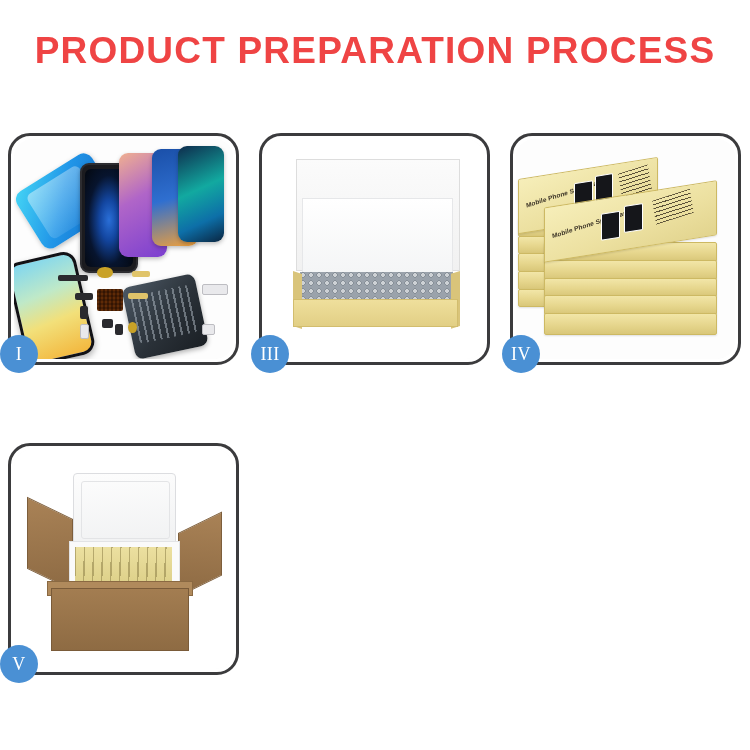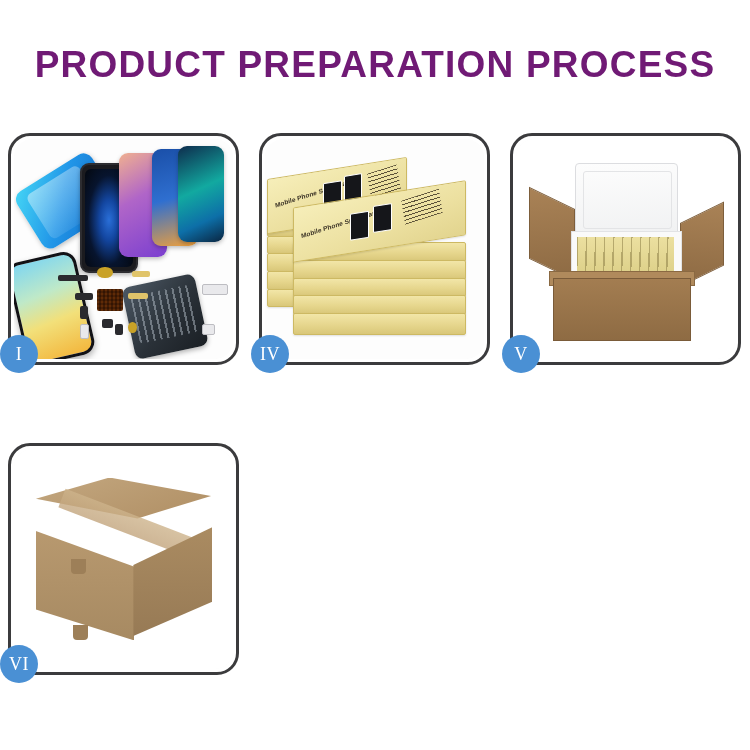--- a/index.html
+++ b/index.html
@@ -22,27 +22,27 @@
   }
 
   
   .header {
     position: absolute;
     top: 0; left: 0; right: 0;
     height: 128px;
     text-align: center;
   }
   .title {
-    margin: 14px;
+    margin: 0;
     padding-top: 32px;
     font-size: 37px;
     font-weight: bold;
     letter-spacing: 1.2px;
     line-height: 1.05;
-    color: #701a75;
+    color: #ef4444;
     font-family: "Liberation Sans", sans-serif;
   }
   .subtitle {
     margin: 0;
     padding-top: 11px;
     font-size: 15.5px;
     font-weight: normal;
     letter-spacing: 0.1px;
     color: #141414;
     font-family: "Liberation Sans", sans-serif;
@@ -486,20 +486,35 @@
           <div class="chip" style="left:46%; top:84%; width:4%; height:5%;"></div>
           <div class="chip chip-gold" style="left:52%; top:83%; width:4%; height:5%;"></div>
           <div class="chip chip-white" style="left:86%; top:84%; width:5%; height:4%;"></div>
           <div class="chip chip-white" style="left:86%; top:66%; width:11%; height:4%;"></div>
         </div>
       </div>
       <div class="badge">I</div>
     </div>
 
 
+    <div class="panel">
+      <div class="panel-photo">
+        <div class="scene3">
+          <div class="box3-lid-left"></div>
+          <div class="box3-lid-right"></div>
+          <div class="box3-lid"></div>
+          <div class="box3-foam"></div>
+          <div class="box3-bubble"></div>
+          <div class="box3-side-l"></div>
+          <div class="box3-side-r"></div>
+          <div class="box3-front"></div>
+        </div>
+      </div>
+      <div class="badge">III</div>
+    </div>
 
     <div class="panel">
       <div class="panel-photo">
         <div class="scene4">
 
           <div class="stackbox" style="left:1%; top:36%; width:63%; height:7.5%;"></div>
           <div class="stackbox" style="left:1%; top:44%; width:63%; height:7.5%;"></div>
           <div class="stackbox" style="left:1%; top:52%; width:63%; height:7.5%;"></div>
           <div class="stackbox" style="left:1%; top:60%; width:63%; height:7.5%;"></div>
           <div class="stackbox" style="left:1%; top:68%; width:63%; height:7.5%;"></div>
@@ -538,29 +553,15 @@
           <div class="c5-foam-lid"></div>
           <div class="c5-foam-box"></div>
           <div class="c5-inner"></div>
           <div class="c5-body-top"></div>
           <div class="c5-body"></div>
         </div>
       </div>
       <div class="badge">V</div>
     </div>
 
-    <div class="panel">
-      <div class="panel-photo">
-        <div class="scene6">
-          <div class="c6-wrap"></div>
-          <div class="c6-top"></div>
-          <div class="c6-tape"></div>
-          <div class="c6-left"></div>
-          <div class="c6-right"></div>
-          <div class="c6-notch1"></div>
-          <div class="c6-notch2"></div>
-        </div>
-      </div>
-      <div class="badge">VI</div>
-    </div>
 
   </div>
 </div>
 
 </body></html>

